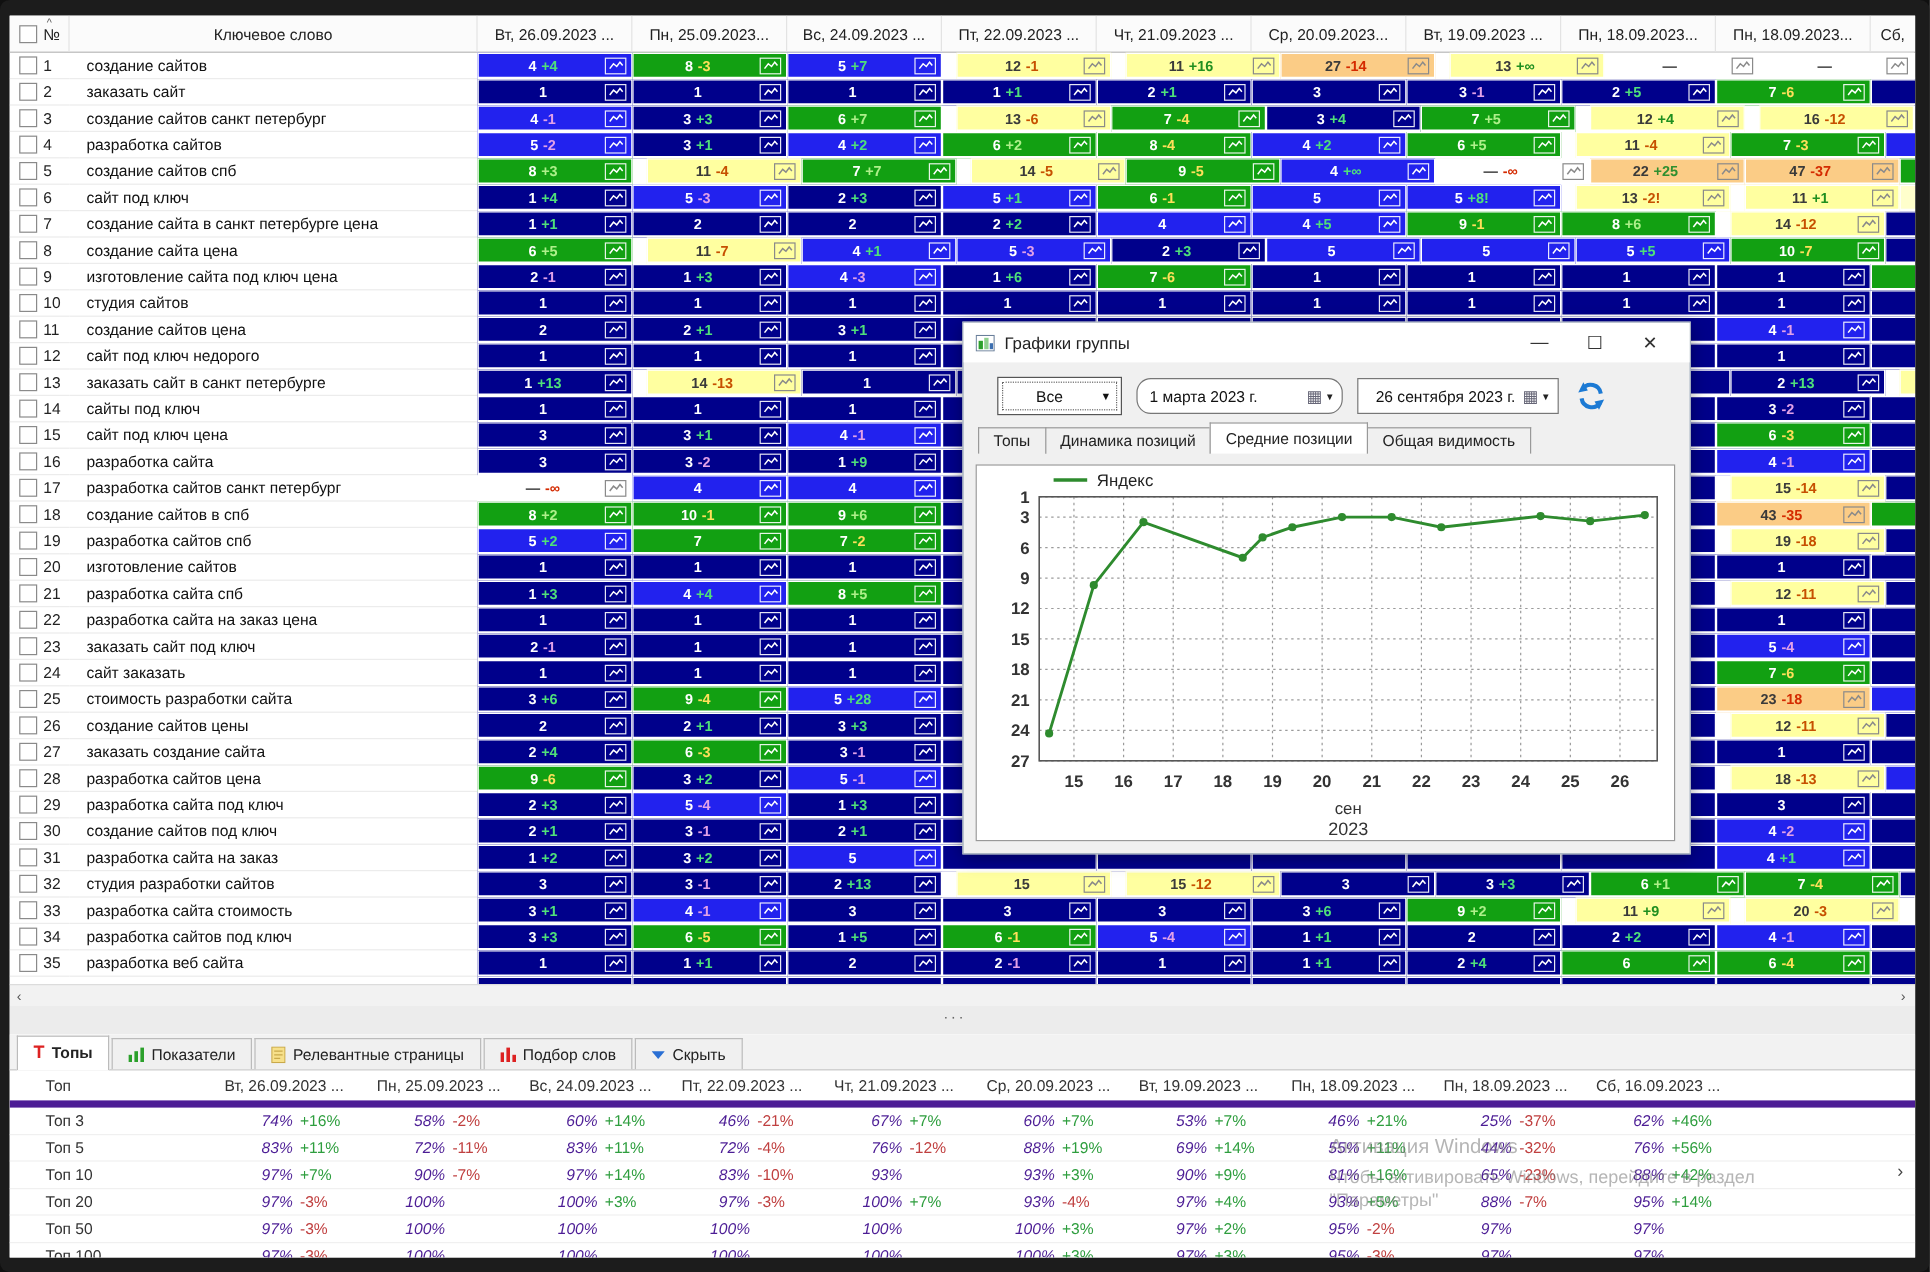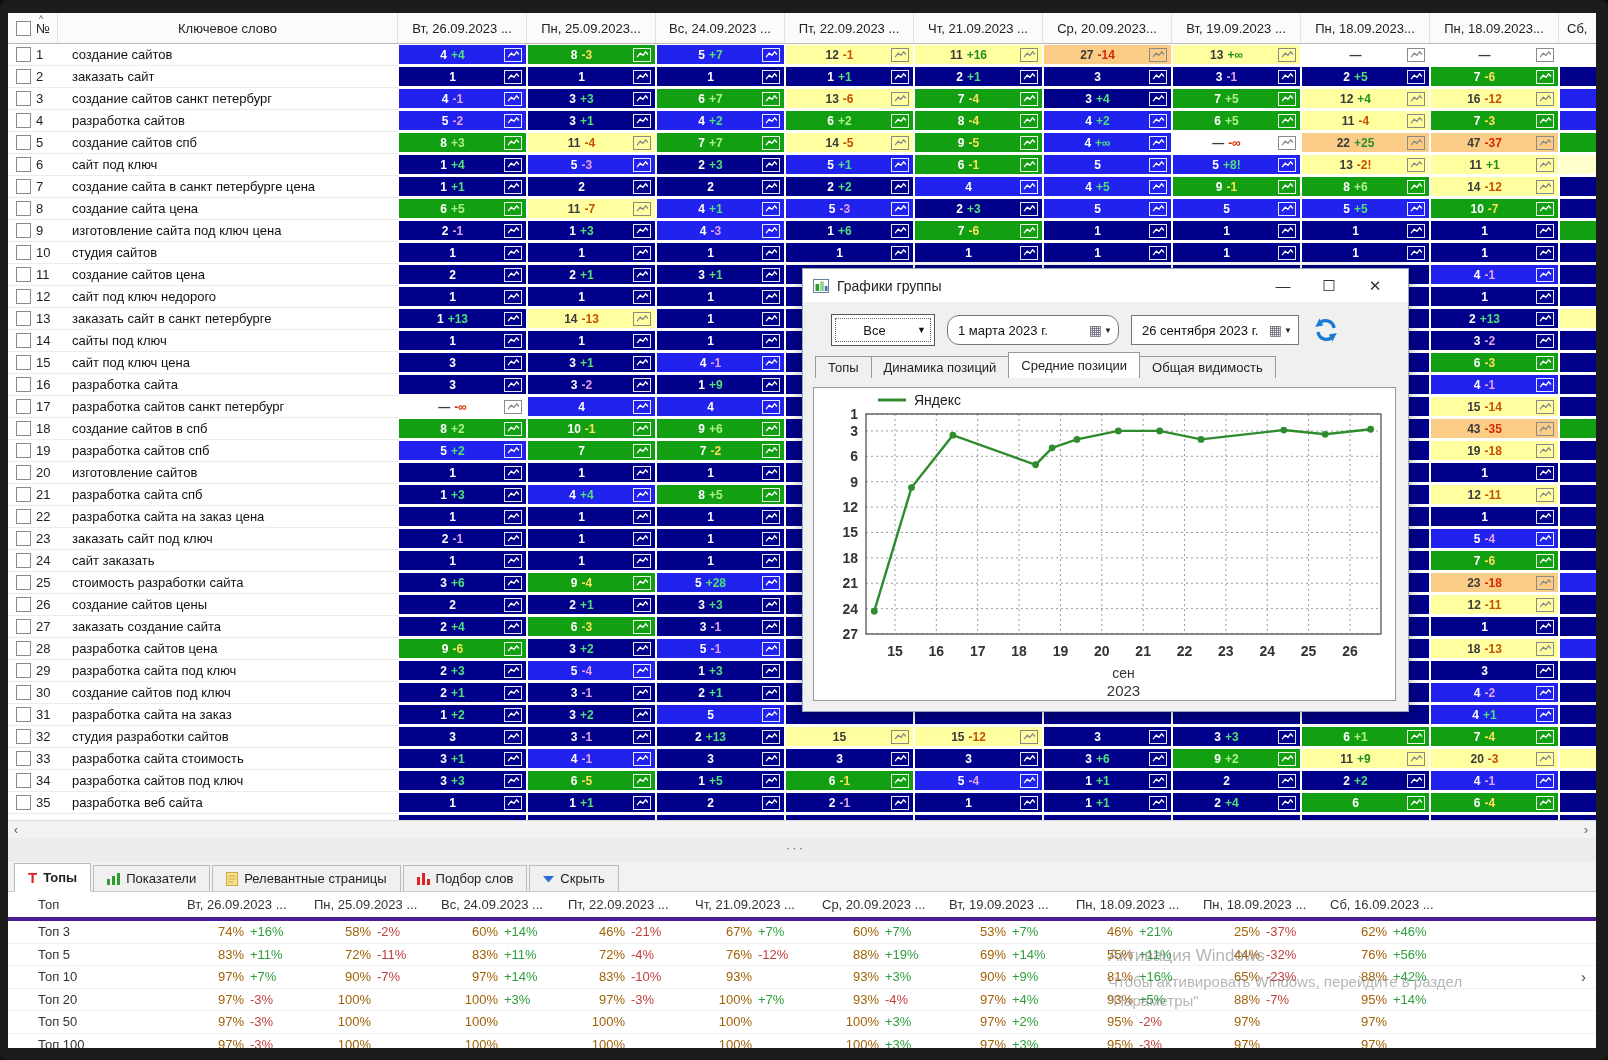--- a/index.html
+++ b/index.html
@@ -16,21 +16,21 @@
   .col-sb{width:58px;flex:none;padding-left:8px;border-right:none !important;}
   .sortmark{position:absolute;left:31px;top:1px;font-size:9px;color:#555;}
   .grow{display:flex;height:22px;box-sizing:border-box;align-items:stretch;}
   .rownum{width:50px;flex:none;display:flex;align-items:center;gap:5px;padding-left:8px;box-sizing:border-box;border-bottom:1px solid #ececec;font-size:13px;color:#222;}
   .kwcell{width:340px;flex:none;display:flex;align-items:center;padding-left:14px;box-sizing:border-box;border-bottom:1px solid #ececec;font-size:13px;color:#111;white-space:nowrap;overflow:hidden;}
   .cbx{width:13px;height:13px;border:1px solid #8a8a8a;background:#fff;flex:none;display:inline-block;}
   .cell{width:129px;flex:none;position:relative;box-sizing:border-box;border:1px solid #fff;border-bottom-width:2px;display:flex;align-items:center;justify-content:center;font-size:12px;font-weight:bold;}
   .cell .ct{padding-right:20px;white-space:nowrap;}
   .sbcell{width:58px;flex:none;box-sizing:border-box;border:1px solid #fff;border-bottom-width:2px;}
   .navy{background:#00008b;}.blue{background:#2222ee;}.green{background:#12a012;}
-  .yellow{background:#ffffa0;}.orange{background:#fbcc86;}.whitebg{background:#ffffff;}
+  .yellow{background:#ffffa0;margin-left:12px;}.orange{background:#fbcc86;}.whitebg{background:#ffffff;}
   .lightyellow{background:#ffffcc;}
   .navy .cv,.blue .cv,.green .cv{color:#fff;}
   .navy .cd.pos,.blue .cd.pos{color:#4fe07a;} .navy .cd.neg,.blue .cd.neg{color:#e2a1e8;}
   .green .cd.pos{color:#aef08a;} .green .cd.neg{color:#ffe05a;}
   .yellow .cv,.orange .cv,.whitebg .cv,.lightyellow .cv{color:#3a3a3a;}
   .yellow .cd.pos,.whitebg .cd.pos,.lightyellow .cd.pos{color:#1f8f1f;}
   .yellow .cd.neg,.lightyellow .cd.neg{color:#c65000;}
   .orange .cd.pos{color:#2f8f2f;} .orange .cd.neg,.whitebg .cd.neg{color:#d42a00;}
   .cd{margin-left:4px;}
   .spark{position:absolute;right:4px;top:50%;transform:translateY(-50%);width:16px;height:12px;border:1px solid rgba(255,255,255,.9);display:flex;align-items:center;justify-content:center;}
@@ -46,41 +46,41 @@
   .splitter .dots{position:absolute;left:778px;top:2px;color:#666;font-size:13px;letter-spacing:2px;}
 
   
   .bpanel{position:absolute;left:0;top:849px;width:1588px;height:186px;background:#fff;}
   .btabs{display:flex;align-items:flex-end;height:29px;padding-left:6px;border-bottom:1px solid #c9c9c9;background:#f2f2f2;gap:2px;}
   .btab{display:flex;align-items:center;gap:6px;height:26px;padding:0 13px;font-size:13px;color:#222;background:#f0f0f0;border:1px solid #bbb;border-bottom:none;box-sizing:border-box;cursor:default;}
   .btab.active{background:#fff;height:29px;margin-bottom:-1px;border-bottom:1px solid #fff;font-weight:bold;}
   .ticon{display:inline-flex;align-items:flex-end;}
   .btable{font-size:13px;color:#333;}
   .brow{display:flex;height:21.5px;align-items:center;border-bottom:1px solid #f0f0f0;}
-  .brow.header{color:#333;border-bottom:4px solid #4c1d95;height:25px;}
+  .brow.header{color:#333;border-bottom:6px solid #4c1d95;height:25px;}
   .blabel{width:165px;flex:none;padding-left:30px;box-sizing:border-box;}
   .bcell{width:127px;flex:none;display:flex;justify-content:flex-end;white-space:nowrap;}
-  .bcell .bval{color:#a16207;}
+  .bcell .bval{color:#4c1d95;font-style:italic;}
   .bcell .bdelta{width:50px;margin-left:6px;}
   .bdelta.pos{color:#2e9e3e;} .bdelta.neg{color:#c04040;}
   .bcell.headcell{justify-content:flex-start;padding-left:14px;box-sizing:border-box;overflow:hidden;}
 
   
   .popup{position:absolute;left:794px;top:255px;width:605px;height:442px;background:#f0f0f0;border:1px solid #9aa7b8;box-shadow:0 3px 14px rgba(0,0,0,.35);z-index:10;}
   .ptitle{height:33px;background:#fff;display:flex;align-items:center;padding:0 10px;font-size:14px;color:#222;}
   .ptitle .pname{margin-left:8px;flex:1;}
   .winbtn{width:46px;text-align:center;font-size:15px;color:#333;cursor:default;}
   .ptoolbar{display:flex;align-items:center;margin:12px 0 8px 28px;gap:12px;height:32px;}
   .combo{width:102px;height:30px;border:1px solid #555;outline:1px dotted #666;outline-offset:-5px;background:#fff;display:flex;align-items:center;font-size:13px;color:#111;position:relative;}
   .combo .cval{flex:1;text-align:center;}
   .combo .carr{margin-right:8px;font-size:9px;color:#111;}
   .datebox{height:30px;border:1px solid #777;background:#fff;display:flex;align-items:center;font-size:13px;color:#111;padding-left:10px;box-sizing:border-box;}
   .datebox .dtext{flex:1;white-space:nowrap;}
   .datebox .calbtn{display:flex;align-items:center;gap:2px;padding:0 6px;color:#667;}
-  .db1{width:172px;border-radius:12px;} .db2{width:168px;}
+  .db1{width:172px;border-radius:12px;} .db2{width:168px;text-align:right;}
   .refresh{width:30px;height:30px;display:flex;align-items:center;justify-content:center;}
   .ptabs{display:flex;align-items:flex-end;margin-left:12px;height:24px;}
   .ptab{height:22px;display:flex;align-items:center;padding:0 12px;font-size:13px;color:#222;background:#f0f0f0;border:1px solid #999;border-bottom:none;box-sizing:border-box;margin-right:-1px;}
   .ptab.active{background:#fff;height:26px;z-index:2;font-weight:normal;}
   .chartpanel{position:absolute;left:10px;top:118px;width:583px;height:314px;background:#fff;border:1px solid #999;box-sizing:border-box;}
 
   
   .watermark{position:absolute;left:1100px;top:933px;color:rgba(120,120,120,.55);pointer-events:none;z-index:20;}
   .wm1{font-size:17px;}
   .wm2{font-size:15px;margin-top:7px;}

